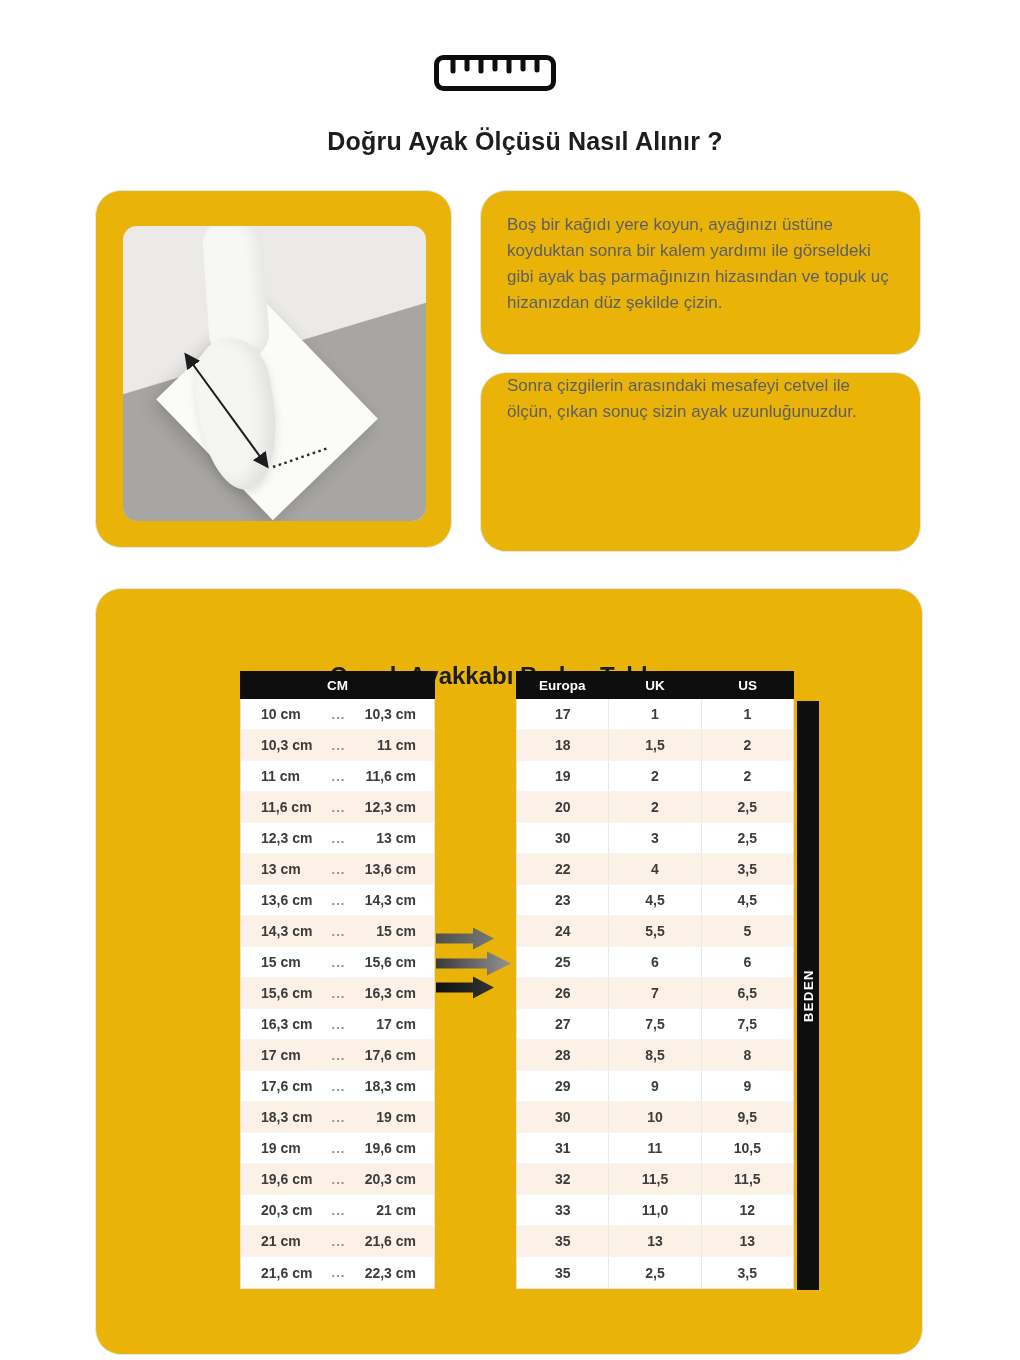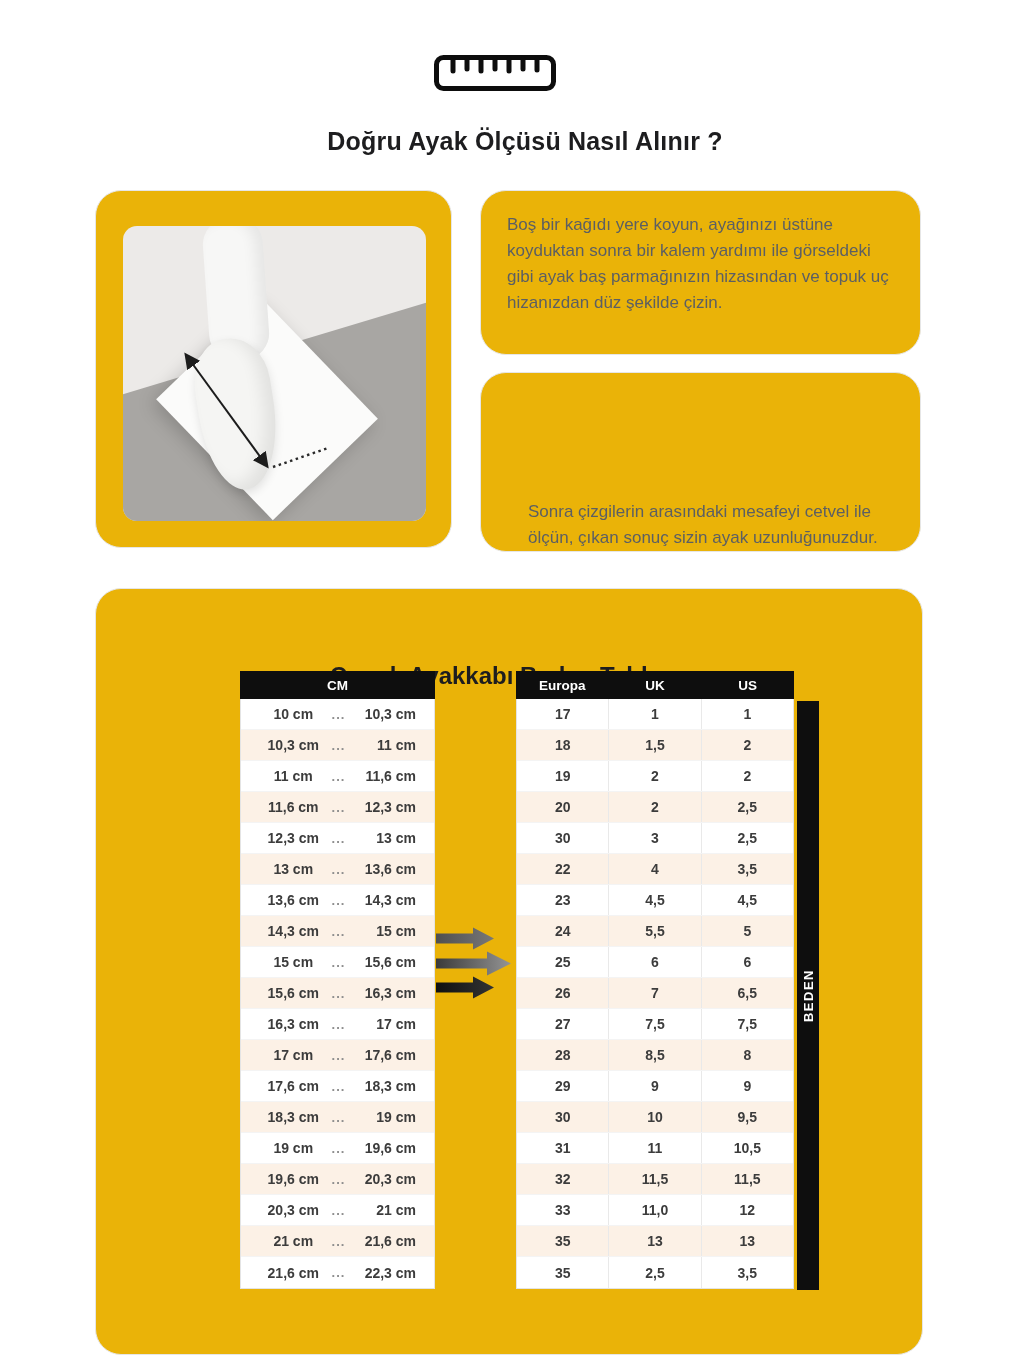--- a/index.html
+++ b/index.html
@@ -8,21 +8,21 @@
 
   
   .ruler-wrap{position:absolute;left:433px;top:54px;width:124px;height:38px;}
   .page-title{position:absolute;left:15px;top:127px;width:1020px;text-align:center;
     font-size:25px;font-weight:bold;color:#1d1d1f;letter-spacing:.2px;}
 
   
   .card{position:absolute;background:#eab308;border:1px solid #e6e6e6;border-radius:26px;box-sizing:border-box;}
   .card-photo{left:95px;top:190px;width:357px;height:358px;}
   .card-text-1{left:480px;top:190px;width:441px;height:165px;}
-  .card-text-2{left:480px;top:372px;width:441px;height:180px;display:flex;align-items:flex-end;padding-left:21px;}
+  .card-text-2{left:480px;top:372px;width:441px;height:180px;display:flex;align-items:flex-start;}
   .instruction{padding:21px 26px 0 26px;font-size:17px;line-height:26px;color:#5c5f63;}
   .card-text-2 .instruction{padding-top:0;}
 
   
   .photo{position:absolute;left:27px;top:35px;width:303px;height:295px;border-radius:14px;
     overflow:hidden;background:#eceae8;}
   .floor{position:absolute;left:0;top:0;width:100%;height:100%;background:#a8a6a3;
     clip-path:polygon(0 57%,100% 26%,100% 100%,0 100%);}
   .wall-corner{position:absolute;left:88px;top:0;width:2px;height:150px;background:rgba(0,0,0,.06);}
   .paper{position:absolute;left:60px;top:110px;width:168px;height:146px;background:#fbfbfa;
@@ -43,21 +43,21 @@
   .table{position:absolute;box-sizing:border-box;}
   .cm-table{left:112px;top:82px;width:227px;padding-left:32px;}
   .size-table{left:420px;top:82px;width:278px;}
   .tbody{border-left:1px solid #e4e4e4;border-right:1px solid #e4e4e4;border-bottom:1px solid #e4e4e4;box-sizing:border-box;}
   .trow{height:31px;display:flex;align-items:center;background:#ffffff;box-sizing:border-box;
     border-bottom:1px solid #f4f4f4;font-size:14px;font-weight:bold;color:#3c3c3c;}
   .trow:last-child{border-bottom:none;}
   .trow.alt{background:#fcf1e6;}
   
   .cm-table .thead{justify-content:center;}
-  .cfrom{flex:1;text-align:center;padding-left:20px;}
+  .cfrom{flex:1;text-align:left;padding-left:20px;}
   .cdots{width:26px;text-align:center;color:#8d8d8d;font-size:13px;font-weight:bold;letter-spacing:1px;}
   .cto{flex:1;text-align:right;padding-right:18px;}
   
   .size-table .thead .hcell{flex:1;text-align:center;}
   .scell{flex:1;text-align:left;height:100%;display:flex;align-items:center;justify-content:center;
     border-right:1px solid #e9e9e9;}
   .scell:last-child{border-right:none;}
 
   .beden-bar{position:absolute;left:701px;top:112px;width:22px;height:589px;background:#0e0e0e;
     display:flex;align-items:center;justify-content:center;}

